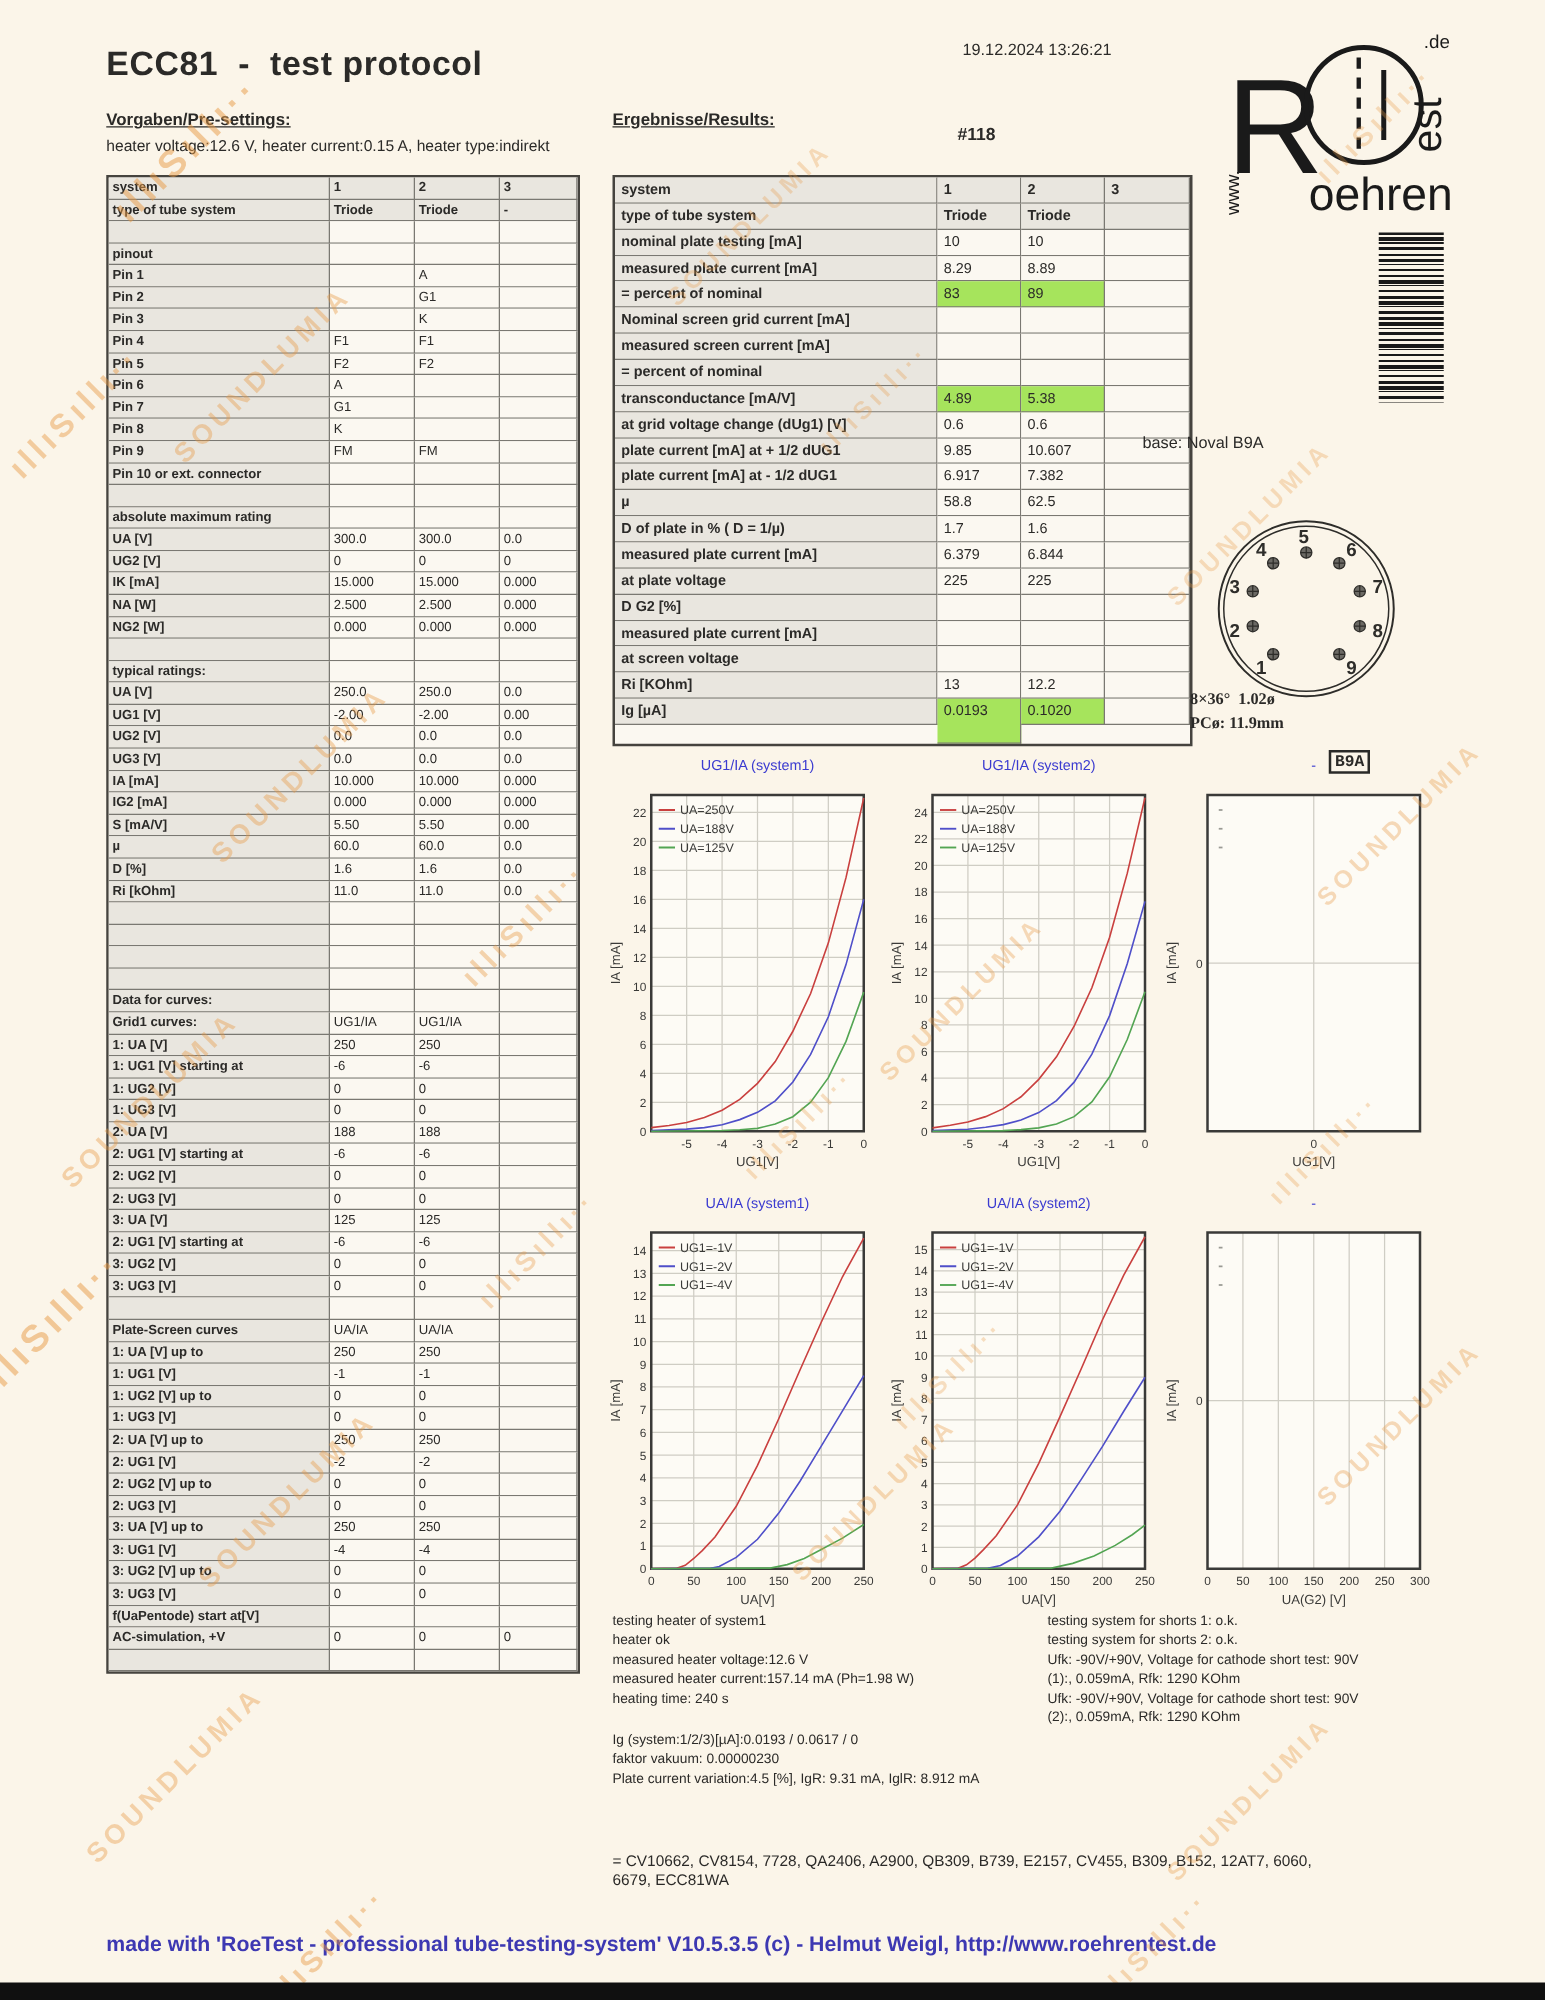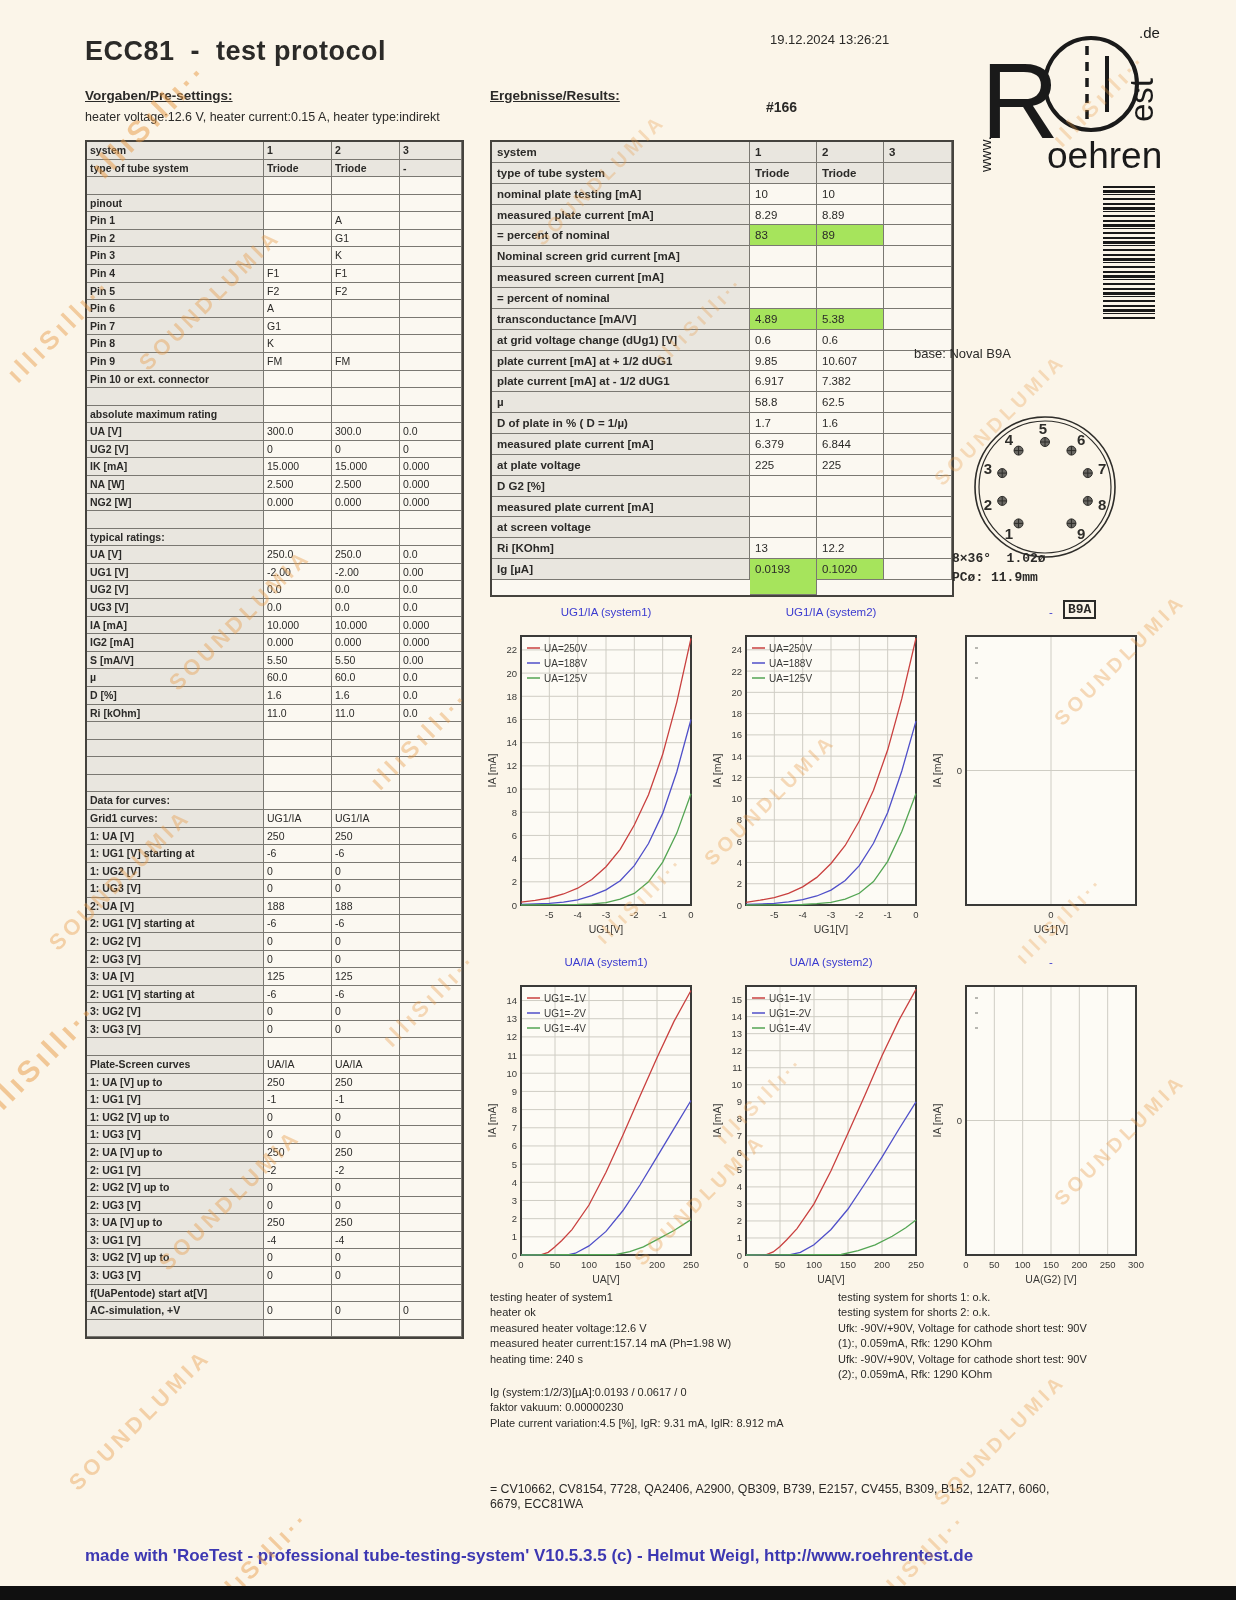--- a/index.html
+++ b/index.html
@@ -31,36 +31,36 @@
   
   .notes{position:absolute;font-size:11px;line-height:15.4px;white-space:pre;z-index:1}
   .equiv{position:absolute;font-size:12.3px;line-height:15.4px;white-space:pre-line;width:724px;z-index:1}
   .footer{position:absolute;font-size:17px;font-weight:bold;color:#3d38b2;white-space:nowrap;z-index:1}
   
   .barcode{position:absolute;left:1103px;top:186px;width:52px;height:136px;z-index:1;
      background:
        repeating-linear-gradient(180deg,#191919 0 2px,rgba(0,0,0,0) 2px 4px,#191919 4px 7px,
          rgba(0,0,0,0) 7px 8px,#191919 8px 9px,rgba(0,0,0,0) 9px 12px,#191919 12px 14px,rgba(0,0,0,0) 14px 17px)}
   
-  .mono{font-family:Liberation Mono, monospace;font-weight:bold;font-size:13px;white-space:pre}
+  .mono{font-family:Liberation Serif, serif;font-weight:bold;font-size:13px;white-space:pre}
   .badge{position:absolute;border:2px solid #2a2a28;padding:0 3px;font-family:"Liberation Mono",monospace;
          font-weight:bold;font-size:13px;z-index:1;background:#fbf5e9}
   .wm{position:absolute;color:#e89a45;font-weight:bold;pointer-events:none;white-space:nowrap;z-index:3;
       letter-spacing:4px}
   .blackbar{position:absolute;left:0;top:1586px;width:1236px;height:14px;background:#101010;z-index:4}
 </style>
 </head>
 <body>
 
 <div class="abs datetime" style="left:770px;top:32px">19.12.2024  13:26:21</div>
 <div class="abs title" style="left:85px;top:36px">ECC81  -  test protocol</div>
 <div class="abs seclabel" style="left:85px;top:88px">Vorgaben/Pre-settings:</div>
 <div class="abs small" style="left:85px;top:110px">heater voltage:12.6 V, heater current:0.15 A, heater type:indirekt</div>
 <div class="abs seclabel" style="left:490px;top:88px">Ergebnisse/Results:</div>
-<div class="abs serial" style="left:766px;top:99px">#166</div>
+<div class="abs serial" style="left:766px;top:99px">#118</div>
 
 <svg class="abs" style="left:975px;top:22px;z-index:1" width="200" height="152" viewBox="0 0 200 152">
   <text x="6" y="116" font-family="Liberation Sans,sans-serif" font-size="108" fill="#1a1a1a">R</text>
   <circle cx="116" cy="62" r="46" fill="none" stroke="#1a1a1a" stroke-width="4"></circle>
   <line x1="112" y1="24" x2="112" y2="100" stroke="#1a1a1a" stroke-width="3.5" stroke-dasharray="9 7"></line>
   <line x1="132" y1="34" x2="132" y2="90" stroke="#1a1a1a" stroke-width="4"></line>
   <text x="72" y="146" font-family="Liberation Sans,sans-serif" font-size="37" fill="#1a1a1a">oehren</text>
   <text transform="translate(178,100) rotate(-90)" font-family="Liberation Sans,sans-serif" font-size="33" fill="#1a1a1a">est</text>
   <text x="164" y="16" font-family="Liberation Sans,sans-serif" font-size="15" fill="#1a1a1a">.de</text>
   <text transform="translate(16,150) rotate(-90)" font-family="Liberation Sans,sans-serif" font-size="15" fill="#1a1a1a">www.</text>

